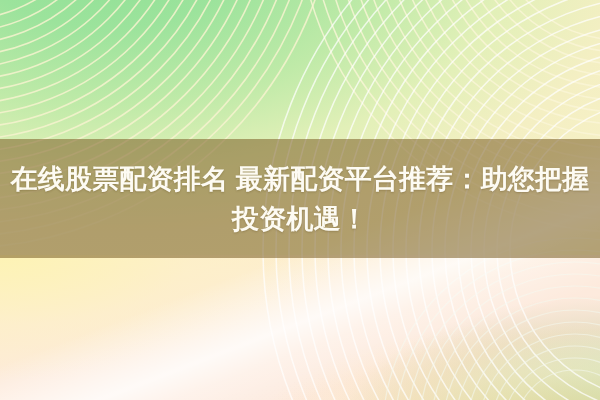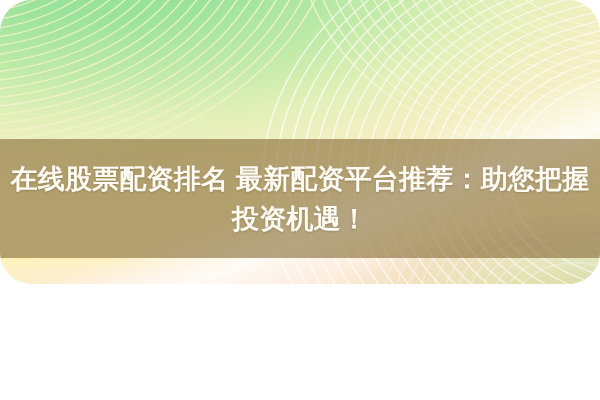--- a/index.html
+++ b/index.html
@@ -3,24 +3,23 @@
 <meta charset="utf-8">
 <style>
   html, body {
     margin: 0;
     padding: 0;
     background: #ffffff;
   }
   #banner {
     position: relative;
     width: 600px;
-    height: 284px;
+    height: 400px;
     overflow: hidden;
     font-family: "Liberation Sans", "DejaVu Sans", sans-serif;
-    border-radius: 32px;
   }
 
   
   .layer {
     position: absolute;
     inset: 0;
     pointer-events: none;
   }
 
   

